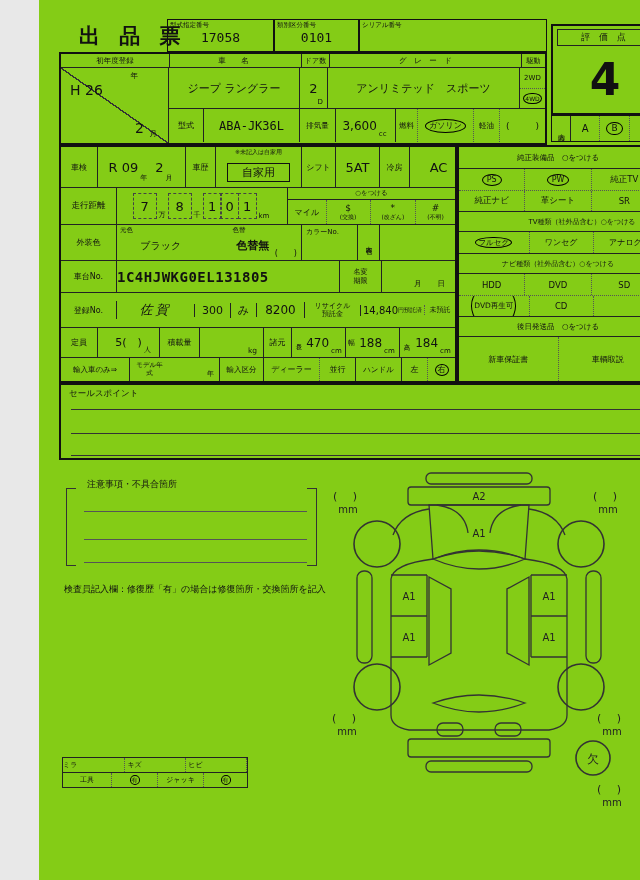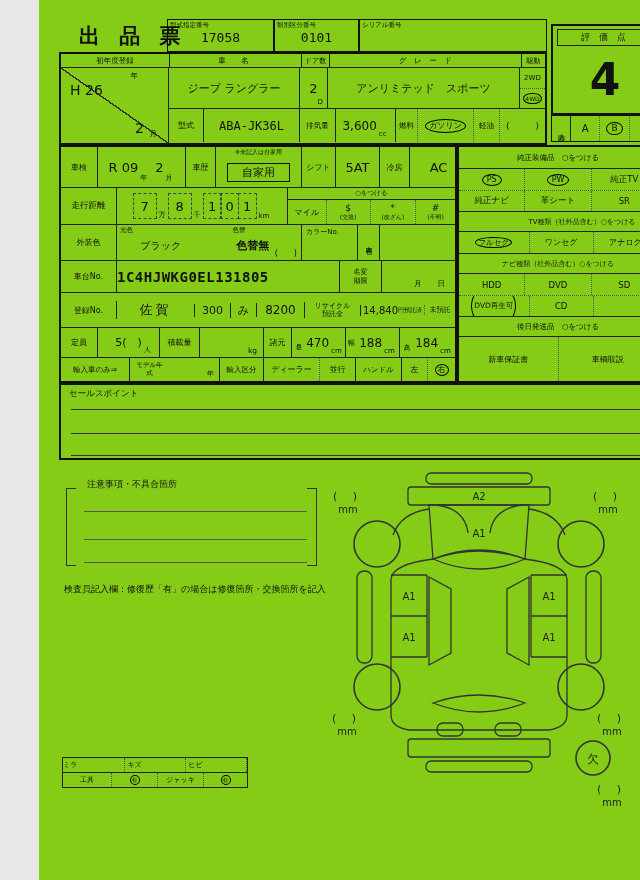--- a/index.html
+++ b/index.html
@@ -201,21 +201,21 @@
         <span class="f7" style="width:17px;line-height:1.2;word-break:break-all;text-align:center;">名変期限</span>
         </div>
       <div class="c f75 bl" style="width:74px;align-items:flex-end;justify-content:flex-end;padding:0 10px 3px 0;gap:16px;">
         <span>月</span>
         <span>日</span>
       </div>
     </div>
 
     <div class="r bt" style="height:35px;align-items:center;">
       <div class="c f8" style="width:55px;">登録No.</div>
-      <div class="c f13 bl" style="width:78px;letter-spacing:3px;">佐賀</div>
+      <div class="c f13 bl" style="width:78px;letter-spacing:3px;font-style:italic;">佐賀</div>
       <div class="c f11 bl" style="width:36px;">300</div>
       <div class="c f11 bl" style="width:26px;">み</div>
       <div class="c f12 bl" style="width:48px;">8200</div>
       <div class="c bl" style="width:56px;">
         <span class="f7" style="width:42px;text-align:center;line-height:1.2;">リサイクル預託金</span>
         </div>
       <div class="c bl" style="width:64px;white-space:nowrap;">
         <span class="f10">14,840</span>
         <span class="f6">円預託済</span>
       </div>

